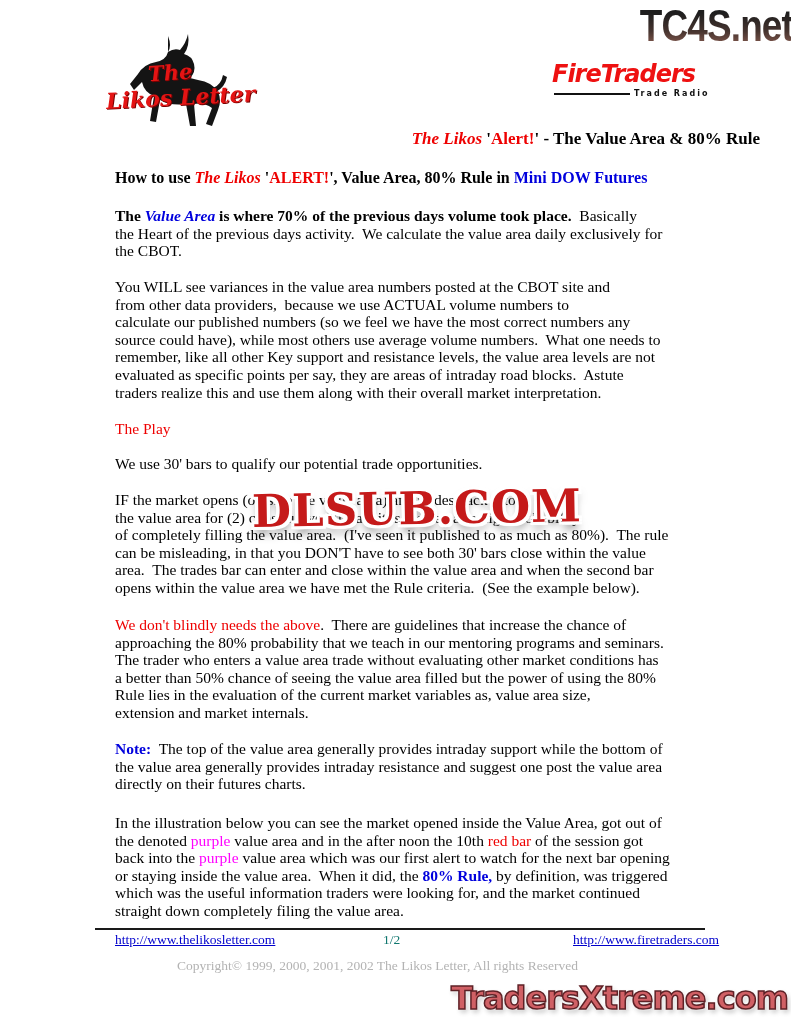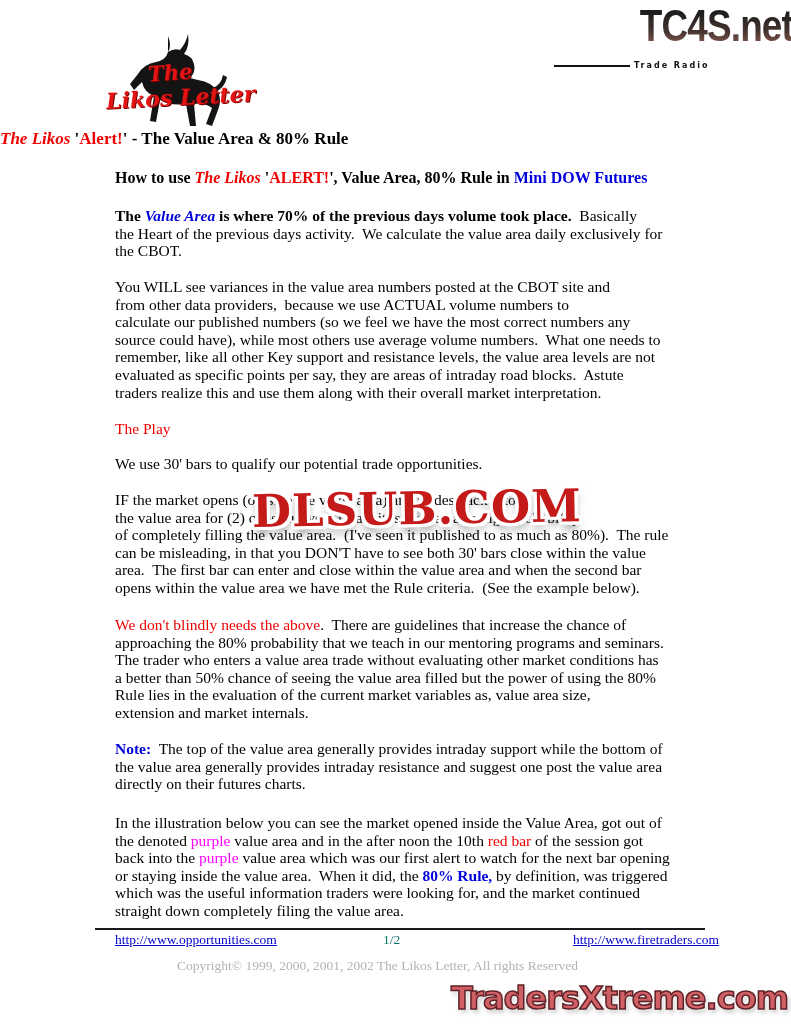--- a/index.html
+++ b/index.html
@@ -45,21 +45,21 @@
     letter-spacing:-1px;white-space:nowrap;
   }
   .ft-sub{display:flex;align-items:center;margin-top:1px;}
   .ft-line{height:2px;background:#111;width:76px;margin-left:2px;}
   .ft-tagline{
     font:bold 8px "DejaVu Sans",sans-serif;letter-spacing:2px;color:#111;
     margin-left:4px;white-space:nowrap;
   }
 
   .title{
-    top:129px;left:0;width:760px;text-align:left;
+    top:129px;left:0;width:760px;text-align:right;
     font-size:17px;font-weight:bold;
   }
   .subtitle{top:169px;left:115px;font-size:16px;font-weight:bold;white-space:nowrap;}
 
   .para{
     left:115px;width:622px;font-size:15.5px;line-height:17.6px;
     white-space:pre-wrap;
   }
   .h-red{color:var(--red,#ee0000);font-weight:normal;font-size:15.5px;}
 
@@ -115,20 +115,21 @@
 <div class="abs likos-logo">
   <svg width="100" height="95" viewBox="0 0 100 95">
     <path fill="#141414" d="M40,2 Q44,12 40,18 Q46,14 52,16 Q58,9 60,0 Q62,12 56,20 Q64,22 66,30 Q68,38 62,44 L70,46 Q84,48 90,58 Q94,66 90,76 L84,92 L78,90 L84,74 Q76,68 66,70 L68,92 L62,92 L58,70 Q42,72 32,66 L28,88 L22,87 L26,62 Q16,58 14,48 L6,56 L2,50 L10,40 Q16,30 28,28 Q38,26 40,18 Z"></path>
     <path fill="#141414" d="M88,58 Q97,53 99,43 L95,41 Q93,51 85,54 Z"></path>
   </svg>
   <span class="likos-the">The</span>
   <span class="likos-name">Likos Letter</span>
 </div>
 
 <div class="abs firetraders">
+  <div class="ft-name">FireTraders</div>
   <div class="ft-sub">
     <div class="ft-line"></div>
     <div class="ft-tagline">Trade Radio</div>
   </div>
 </div>
 
 <div class="abs title"><span class="s-rbi">The Likos </span><span class="s-b">'</span><span class="s-rb">Alert!</span><span class="s-b">'</span><span class="s-b"> - The Value Area &amp; 80% Rule</span></div>
 <div class="abs subtitle"><span class="s-b">How to use </span><span class="s-rbi">The Likos </span><span class="s-b">'</span><span class="s-rb">ALERT!</span><span class="s-b">'</span><span class="s-b">, Value Area, 80% Rule in </span><span class="s-blb">Mini DOW Futures</span></div>
 
 <div class="abs para" style="top:207px"><span class="s-b">The </span><span class="s-bbi">Value Area</span><span class="s-b"> is where 70% of the previous days volume took place.</span><span>  Basically
@@ -140,39 +141,39 @@
 source could have), while most others use average volume numbers.  What one needs to
 remember, like all other Key support and resistance levels, the </span><span class="s-i">value area</span><span> levels are not
 evaluated as specific points </span><span class="s-i">per say</span><span>, they are </span><span class="s-i">areas</span><span> of intraday road blocks.  Astute
 traders realize this and use them along with their overall market interpretation.</span></div>
 <div class="abs para h-red" style="top:420px">The Play</div>
 <div class="abs para" style="top:455px">We use 30' bars to qualify our potential trade opportunities.</div>
 <div class="abs para" style="top:491px"><span>IF the market opens (outside the </span><span class="s-i">value area</span><span>) and trades back into
 the </span><span class="s-i">value area</span><span> for (2) consecutive 30' bars it is viewed as a </span><span class="s-i">high probability</span><span>
 of completely filling the </span><span class="s-i">value area</span><span>.  (I've seen it published to as much as 80%).  The rule
 can be misleading, in that you DON'T have to see both 30' bars close within the </span><span class="s-i">value
-area</span><span>.  The first bar can enter and close within the </span><span class="s-i">value area</span><span> and when the second bar
+area</span><span>.  The trades bar can enter and close within the </span><span class="s-i">value area</span><span> and when the second bar
 opens </span><span class="s-i">within</span><span> the </span><span class="s-i">value area</span><span> we have met the Rule criteria.  (See the example below).</span></div>
 <div class="abs para" style="top:616px"><span class="s-r">We don't blindly needs the above</span><span>.  There are guidelines that increase the chance of
 approaching the </span><span class="s-i">80% probability</span><span> that we teach in our mentoring programs and seminars.
 The trader who enters a </span><span class="s-i">value area trade</span><span> without evaluating other market conditions has
 a better than 50% chance of seeing the value area filled but the power of using the </span><span class="s-i">80%
 Rule</span><span> lies in the evaluation of the current market variables as, </span><span class="s-i">value area</span><span> size,
 extension and market internals.</span></div>
 <div class="abs para" style="top:740px"><span class="s-blb">Note:</span><span>  The top of the </span><span class="s-i">value area</span><span> generally provides </span><span class="s-i">intraday support</span><span> while the bottom of
 the </span><span class="s-i">value area</span><span> generally provides </span><span class="s-i">intraday resistance</span><span> and suggest one post the </span><span class="s-i">value area</span><span>
 directly on their futures charts.</span></div>
 <div class="abs para" style="top:814px"><span>In the illustration below you can see the market opened </span><span class="s-i">inside</span><span> the Value Area, got out of
 the denoted </span><span class="s-m">purple</span><span> </span><span class="s-i">value area</span><span> and in the after noon the 10th </span><span class="s-r">red bar</span><span> of the session got
 back into the </span><span class="s-m">purple</span><span> </span><span class="s-i">value area</span><span> which was our first alert to watch for the next bar opening
 or staying inside the value area.  When it did, the </span><span class="s-blb">80% Rule,</span><span> by definition, was triggered
 which was the useful information traders were looking for, and the market continued
 straight down completely filing the value area.</span></div>
 
 <div class="abs dlsub">DLSUB.COM</div>
 
 <div class="abs footer-rule"></div>
-<span class="abs footer-link link-left">http://www.opportunities.com</span>
+<span class="abs footer-link link-left">http://www.thelikosletter.com</span>
 <span class="abs page-num">1/2</span>
 <span class="abs footer-link link-right">http://www.firetraders.com</span>
 <div class="abs copyright">Copyright© 1999, 2000, 2001, 2002 The Likos Letter, All rights Reserved</div>
 
 <div class="abs tradersxtreme">TradersXtreme.com</div>
 
 </body></html>

